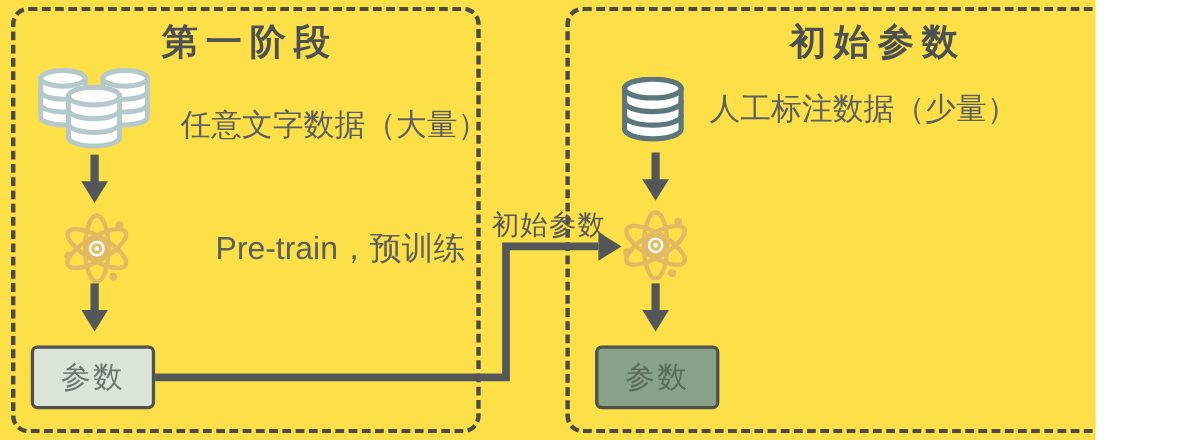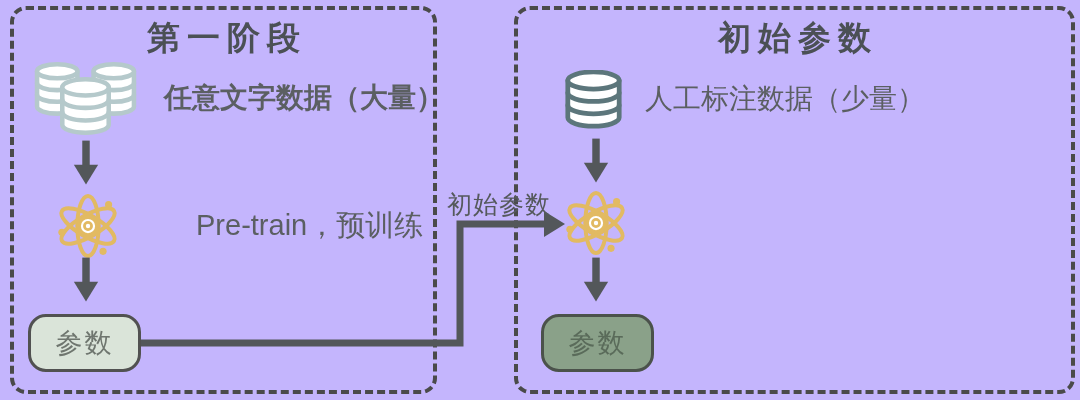--- a/index.html
+++ b/index.html
@@ -1,51 +1,51 @@
 <!DOCTYPE html>
 <html><head>
 <meta charset="utf-8">
 <style>
   html,body{margin:0;padding:0;background:#ffffff;}
   .canvas{
-    position:relative;width:1080px;height:400px;background:#c4b5fd;overflow:hidden;
+    position:relative;width:996px;height:400px;background:#fde047;overflow:hidden;
     font-family:"Liberation Sans","DejaVu Sans",sans-serif;
   }
   .stage-box{
     position:absolute;box-sizing:border-box;
     border:4px dashed #4a4a4a;border-radius:16px;background:transparent;
   }
   #box1{left:10px;top:6px;width:427px;height:388px;}
   #box2{left:514px;top:6px;width:561px;height:388px;}
   .title{
     position:absolute;text-align:center;font-size:33px;font-weight:700;
     letter-spacing:7px;color:#4b5055;padding-left:7px;box-sizing:border-box;
   }
   #title1{left:10px;top:16px;width:427px;}
   #title2{left:514px;top:16px;width:561px;}
   .icon{position:absolute;}
   .lbl{
     position:absolute;display:flex;align-items:center;
     color:#5b5f62;font-size:28px;white-space:nowrap;letter-spacing:0px;
   }
-  #lbl-s1-data{left:164px;top:60px;height:76px;font-weight:bold;}
+  #lbl-s1-data{left:164px;top:76px;height:76px;}
   #lbl-s1-proc{left:164px;top:188px;height:76px;font-size:29px;margin-left:32px;}
   #lbl-s2-data{left:645px;top:62px;height:74px;}
   #lbl-s2-proc{left:643px;top:188px;height:76px;font-size:29px;}
   #db1{left:33px;top:60px;}
   #arrow-s1-a{left:72px;top:140px;}
   #atom1{left:50px;top:188px;}
   #arrow-s1-b{left:72px;top:257px;}
   #db2{left:563px;top:70px;}
   #arrow-s2-a{left:582px;top:138px;}
   #atom2{left:558px;top:185px;}
   #arrow-s2-b{left:582px;top:257px;}
   .param-box{
     position:absolute;box-sizing:border-box;width:113px;height:58px;
-    border-radius:18px;display:flex;align-items:center;justify-content:center;
+    border-radius:6px;display:flex;align-items:center;justify-content:center;
     font-size:27px;letter-spacing:2px;
   }
   #pbox1{left:28px;top:314px;background:#dae4d9;border:3px solid #515151;color:#6f766f;}
   #pbox2{left:541px;top:314px;background:#8aa189;border:3px solid #4b524b;color:#5a6b5a;}
   .overlay{position:absolute;left:0;top:0;pointer-events:none;}
   #conn-label{
     position:absolute;left:447px;top:188px;font-size:25px;color:#55595c;
     white-space:nowrap;letter-spacing:1px;
   }
 </style>

